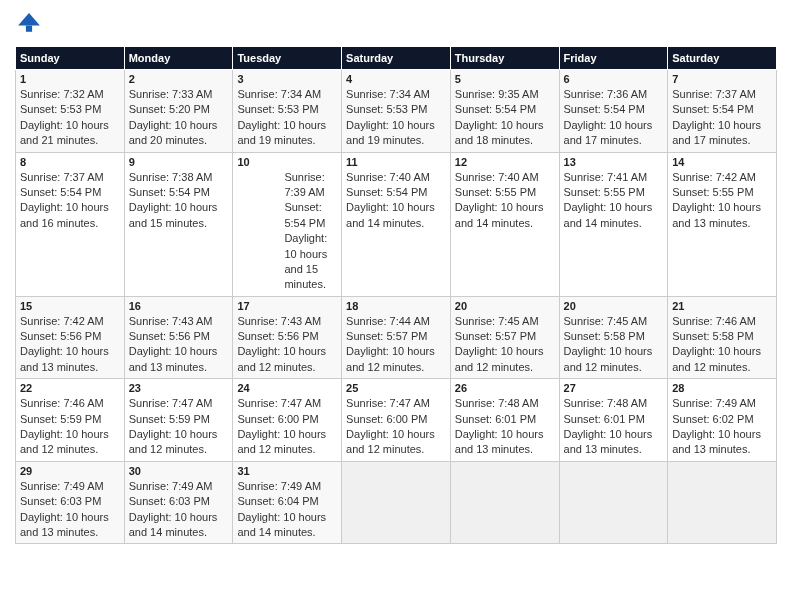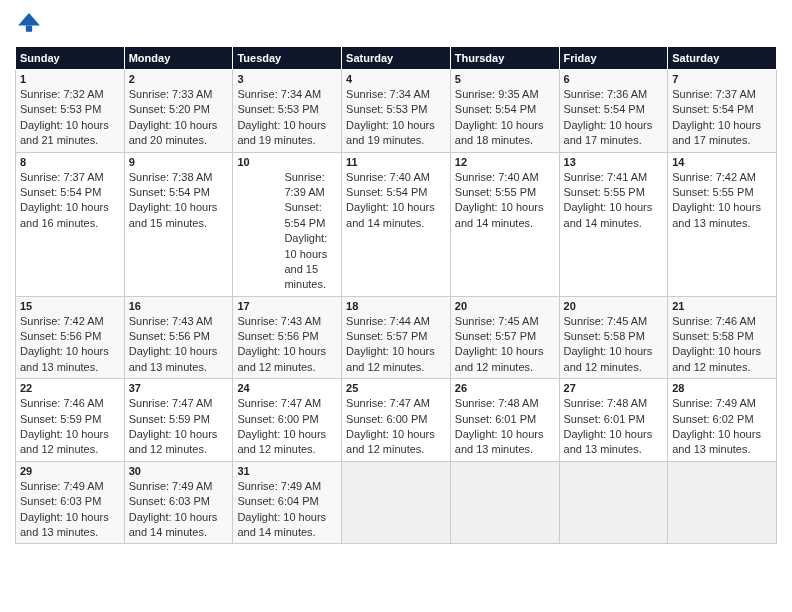--- a/index.html
+++ b/index.html
@@ -286,21 +286,21 @@
         </tr>
         <tr>
           <td>
             <span class="cell-day">22</span>
             <div class="cell-info" style="white-space: pre-line;">Sunrise: 7:46 AM
 Sunset: 5:59 PM
 Daylight: 10 hours
 and 12 minutes.</div>
           </td>
           <td>
-            <span class="cell-day">37</span>
+            <span class="cell-day">23</span>
             <div class="cell-info" style="white-space: pre-line;">Sunrise: 7:47 AM
 Sunset: 5:59 PM
 Daylight: 10 hours
 and 12 minutes.</div>
           </td>
           <td>
             <span class="cell-day">24</span>
             <div class="cell-info" style="white-space: pre-line;">Sunrise: 7:47 AM
 Sunset: 6:00 PM
 Daylight: 10 hours

